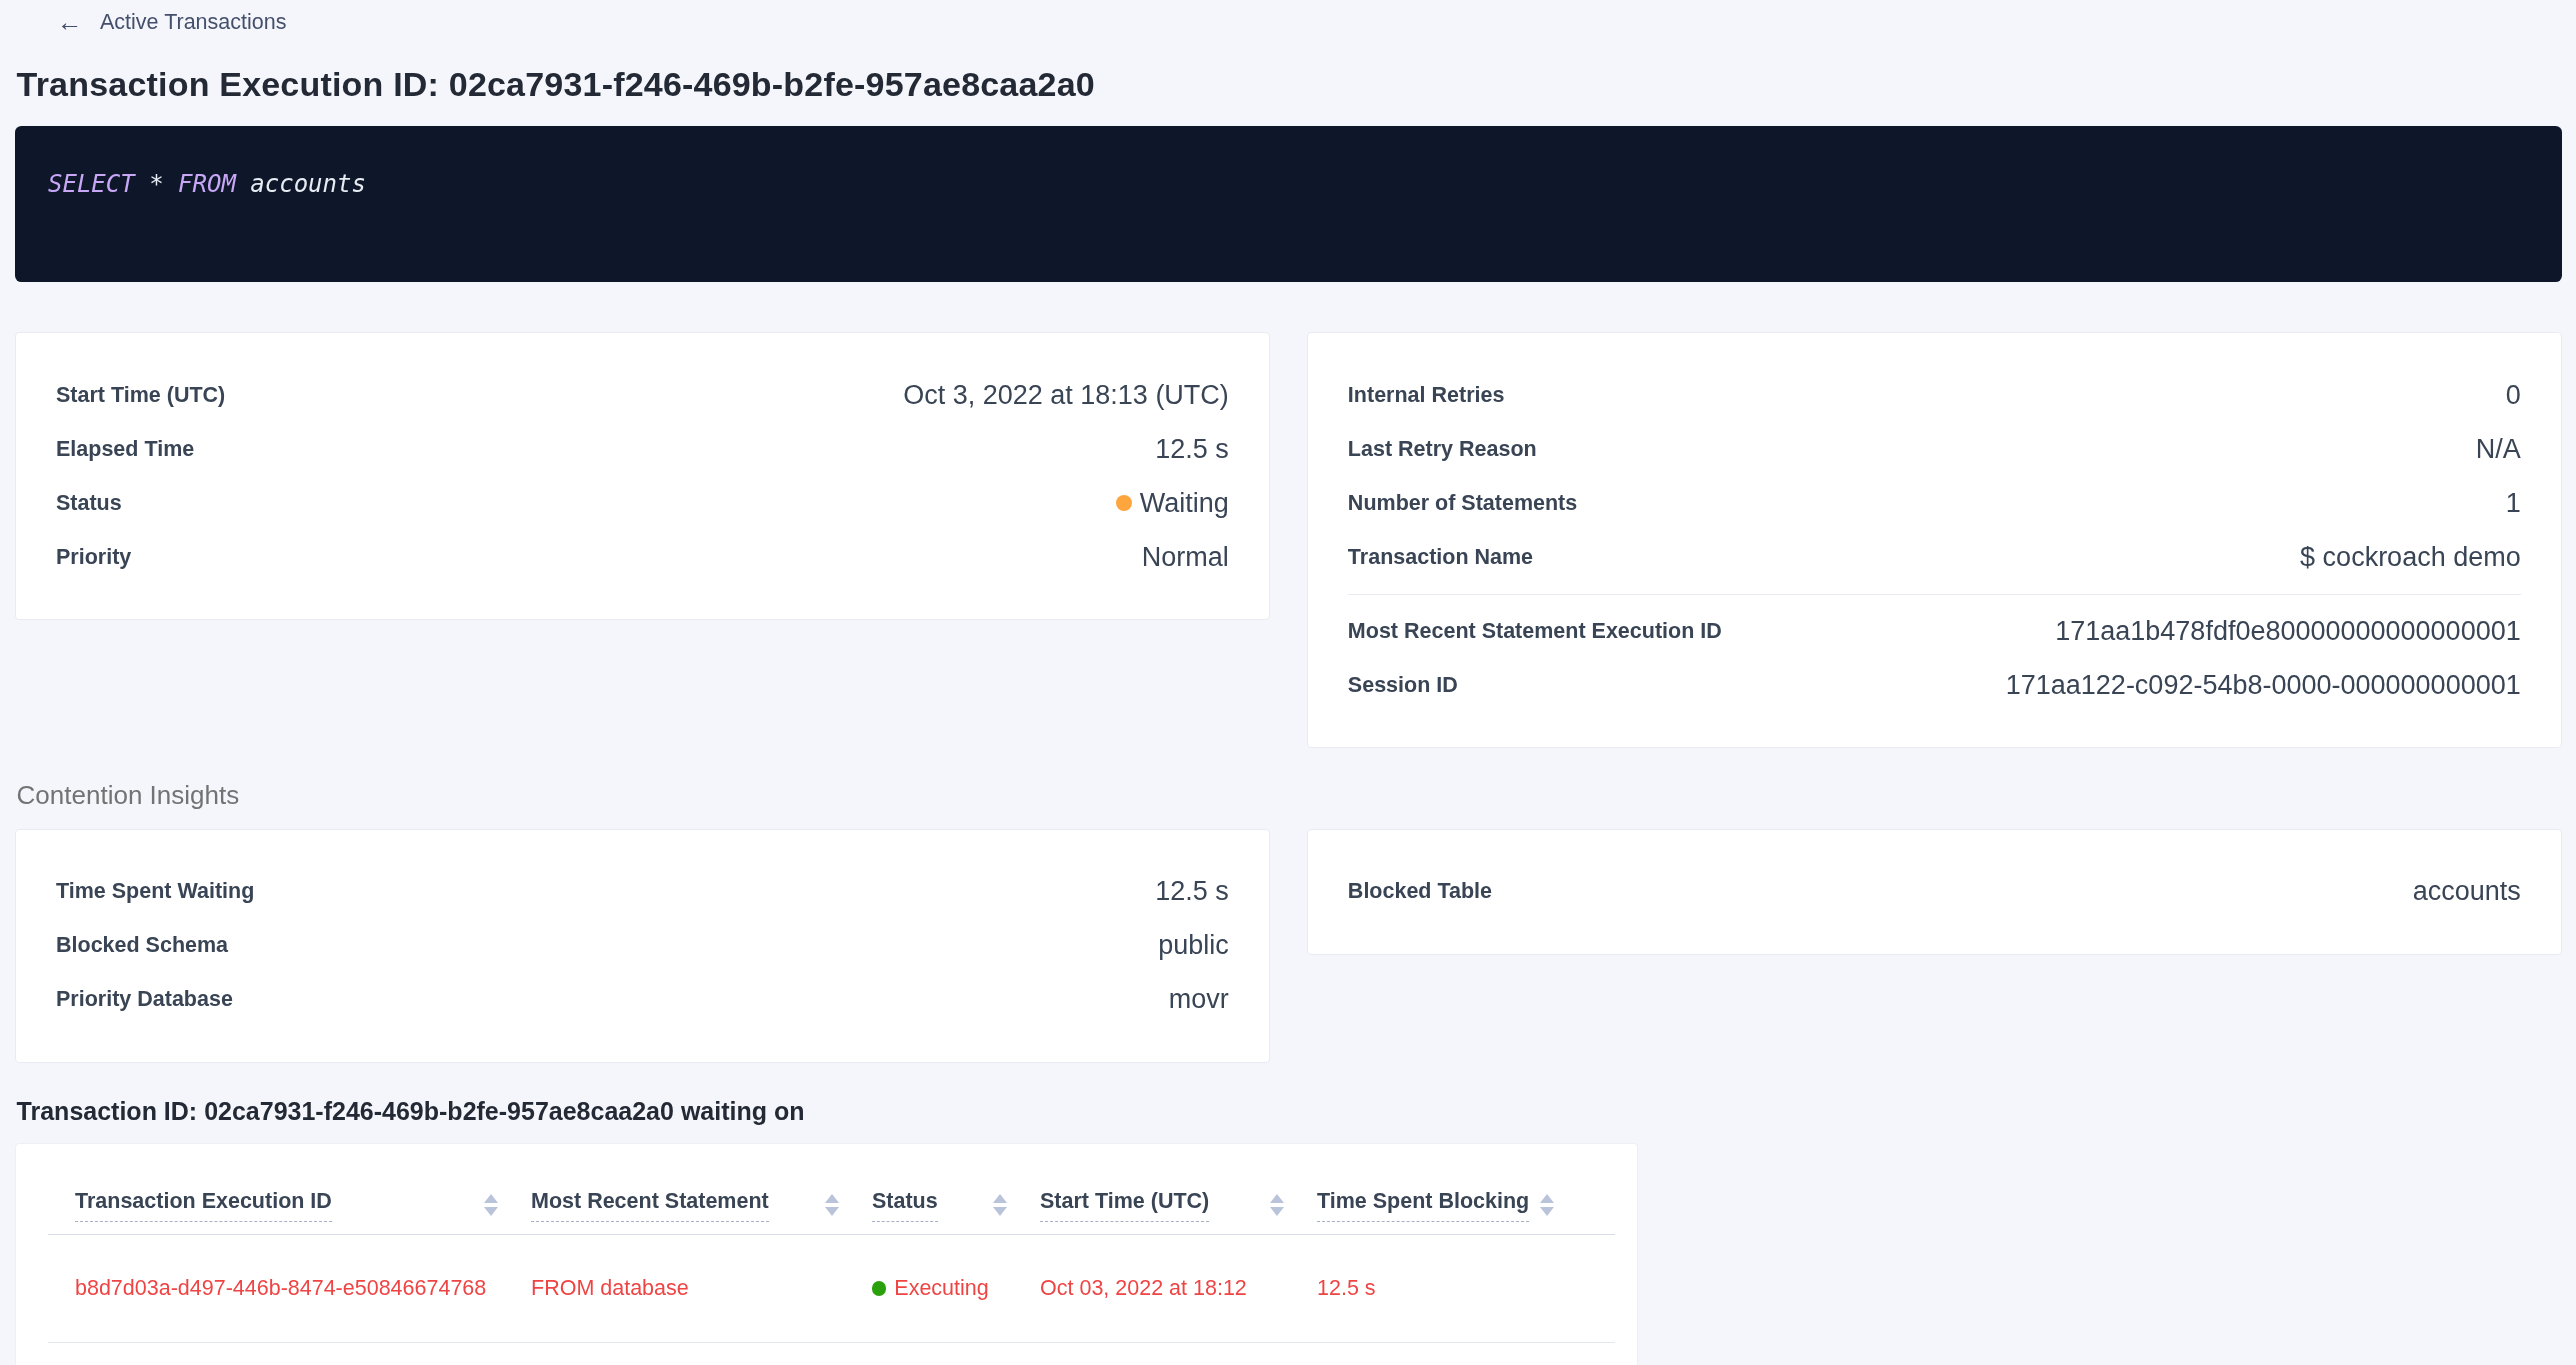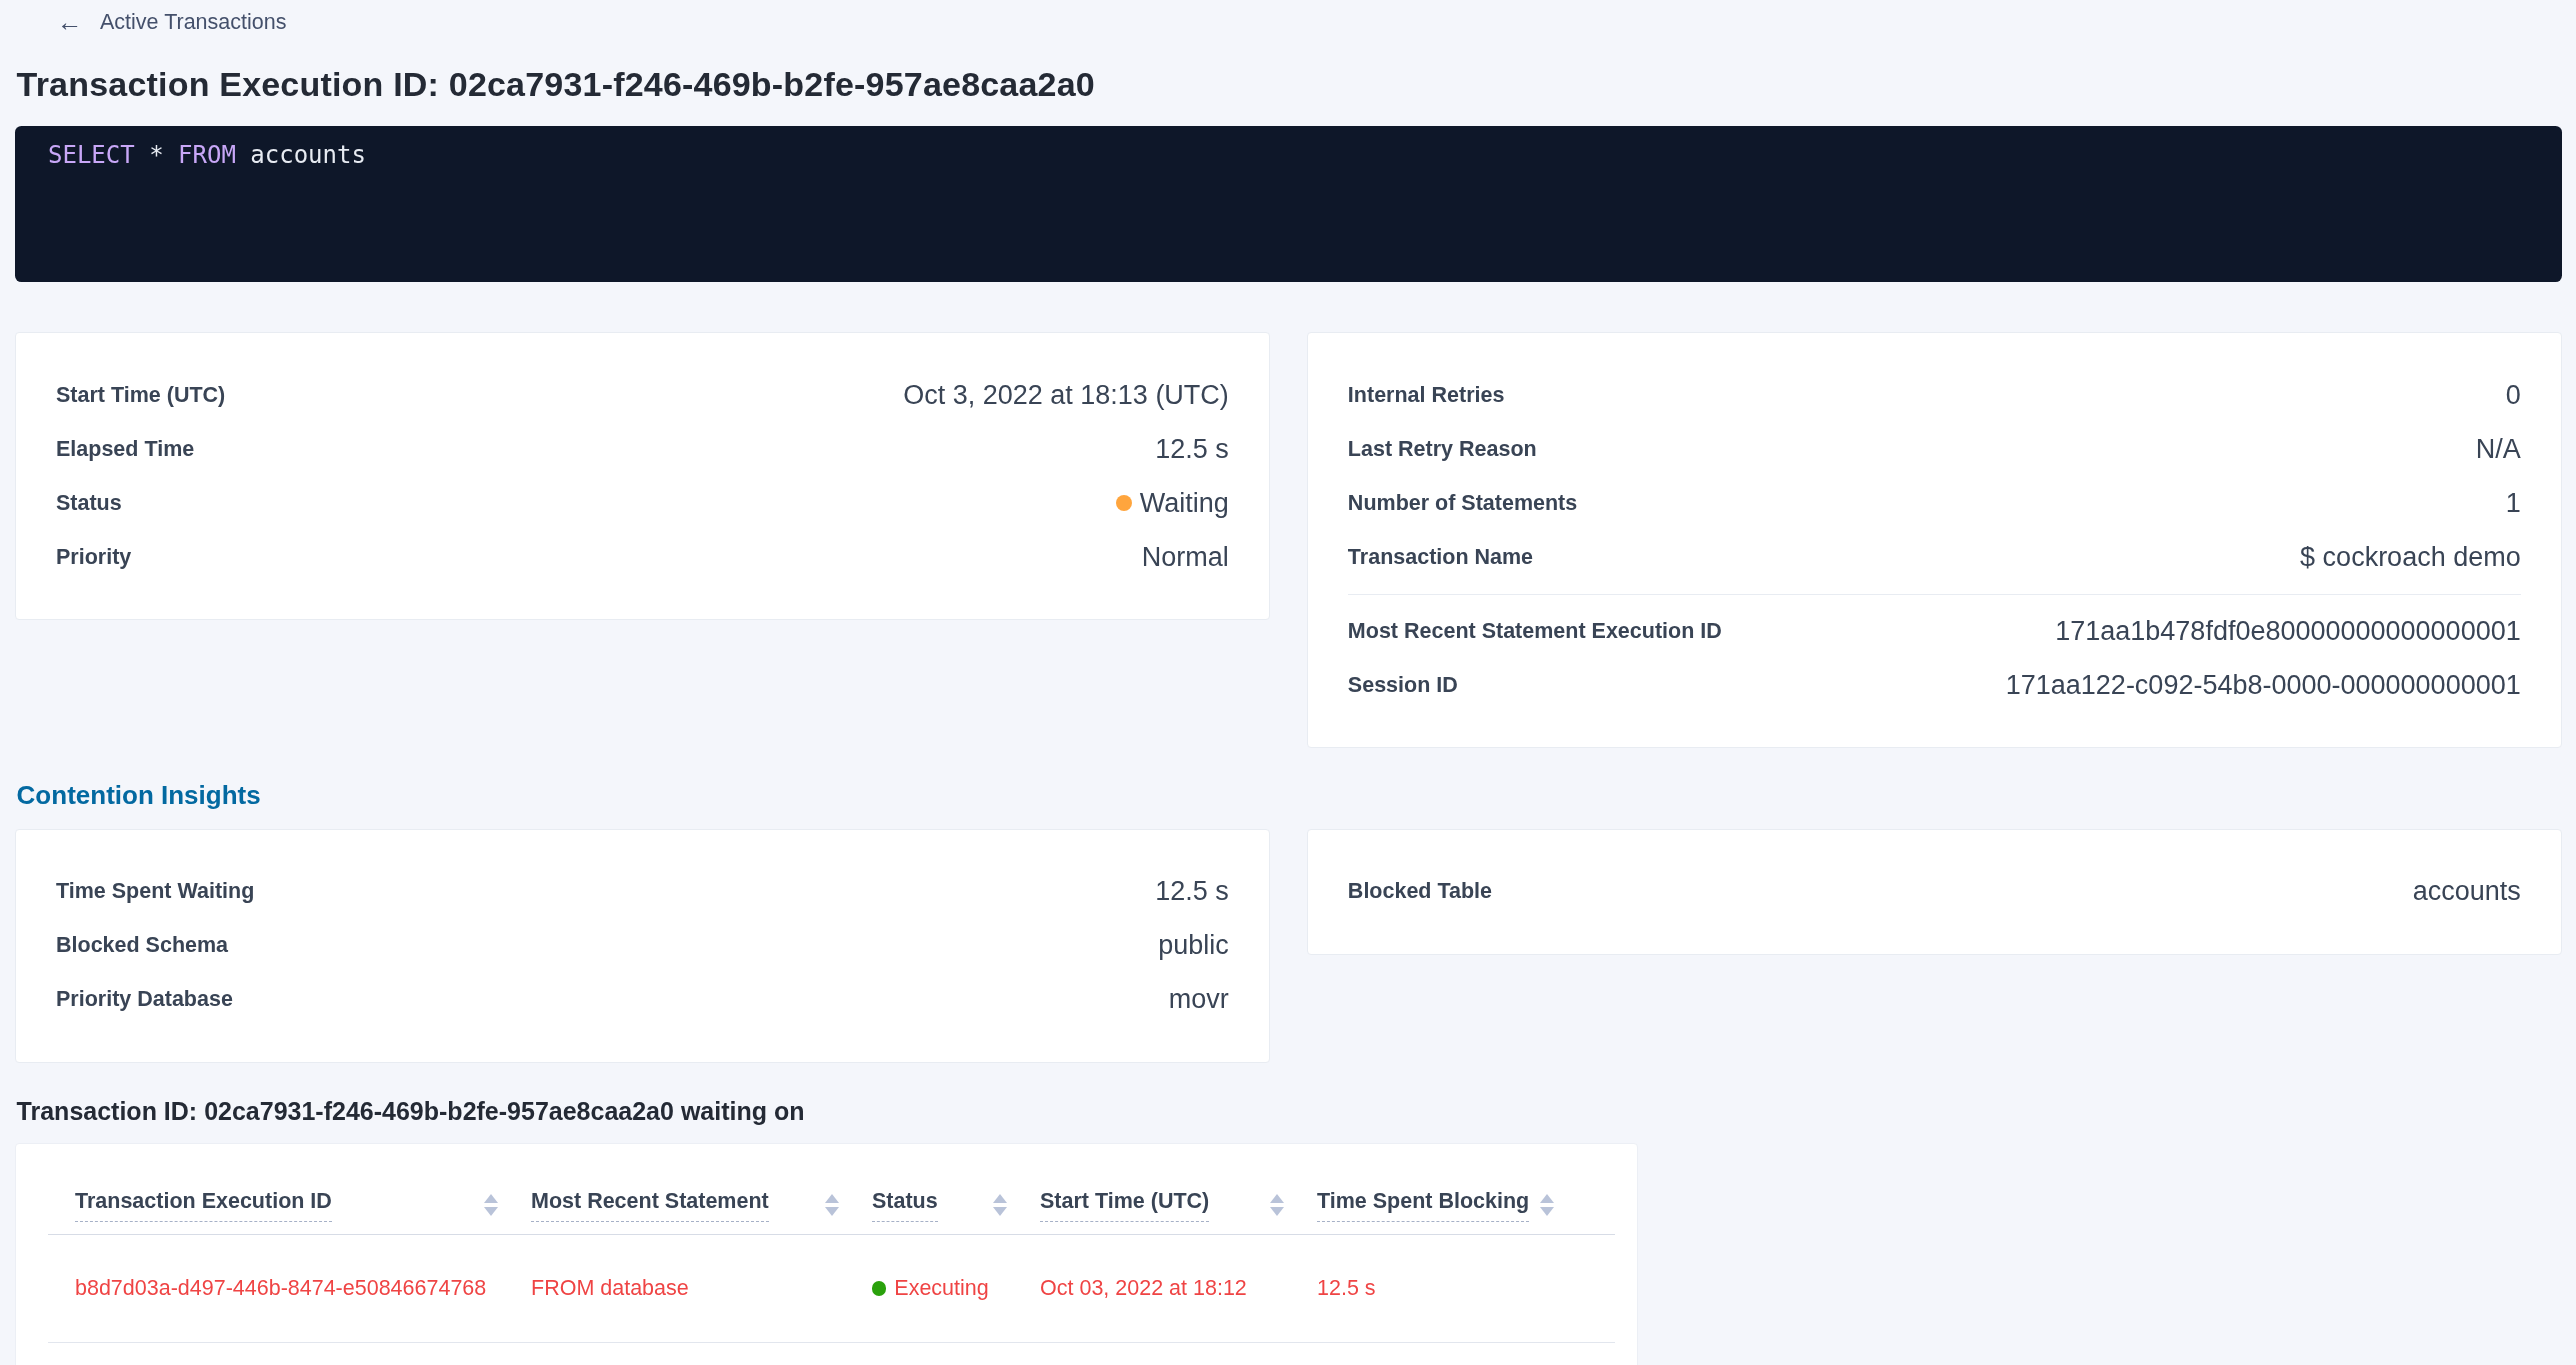--- a/index.html
+++ b/index.html
@@ -28,21 +28,22 @@
     font-size: 34px; font-weight: 700; color: #242a35;
     letter-spacing: 0.2px;
   }
 
   
   .sqlbox {
     margin-top: 22px;
     background: #0e1729;
     border-radius: 6.4px;
     height: 156px;
-    padding: 15px 33px;
+    padding: 44px 33px;
+    font-style: italic;
   }
   .sql {
     font-family: "DejaVu Sans Mono", "Liberation Mono", monospace;
     font-size: 24px; color: #e7ebf2; white-space: pre;
   }
   .sql .kw { color: #c8a7f7; }
 
   
   .cards { display: flex; gap: 37px; margin-top: 50px; align-items: flex-start; }
   .card {
@@ -57,21 +58,21 @@
   .kv .v { font-size: 27px; font-weight: 400; color: #394455; text-align: right; }
   .kv .v.link, a.idlink { color: #0a57ff; text-decoration: none; cursor: pointer; }
   .card-divider { border: none; border-top: 0.8px solid #e8ecf2; margin: 9.5px 0; }
 
   .status-val { display: flex; align-items: center; gap: 8px; }
   .dot { width: 16px; height: 16px; border-radius: 50%; display: inline-block; }
   .dot-waiting { background: #ffa53d; }
   .dot-executing { background: #2aa10c; width: 14.3px; height: 14.3px; }
 
   
-  h2.section-title { margin: 32px 0 0 1.6px; font-size: 26px; font-weight: 700; color: #0369a1; }
+  h2.section-title { margin: 32px 0 0 1.6px; font-size: 26px; font-weight: 400; color: #737373; }
   .cards-2 { margin-top: 17.5px; }
   h3.waiting-title { margin: 34px 0 0 1.6px; font-size: 25px; font-weight: 700; color: #242a35; }
 
   
   .table-card {
     width: 1623px;
     margin-top: 17.5px;
     background: #ffffff;
     border: 0.8px solid #eceff5;
     border-radius: 4px;

